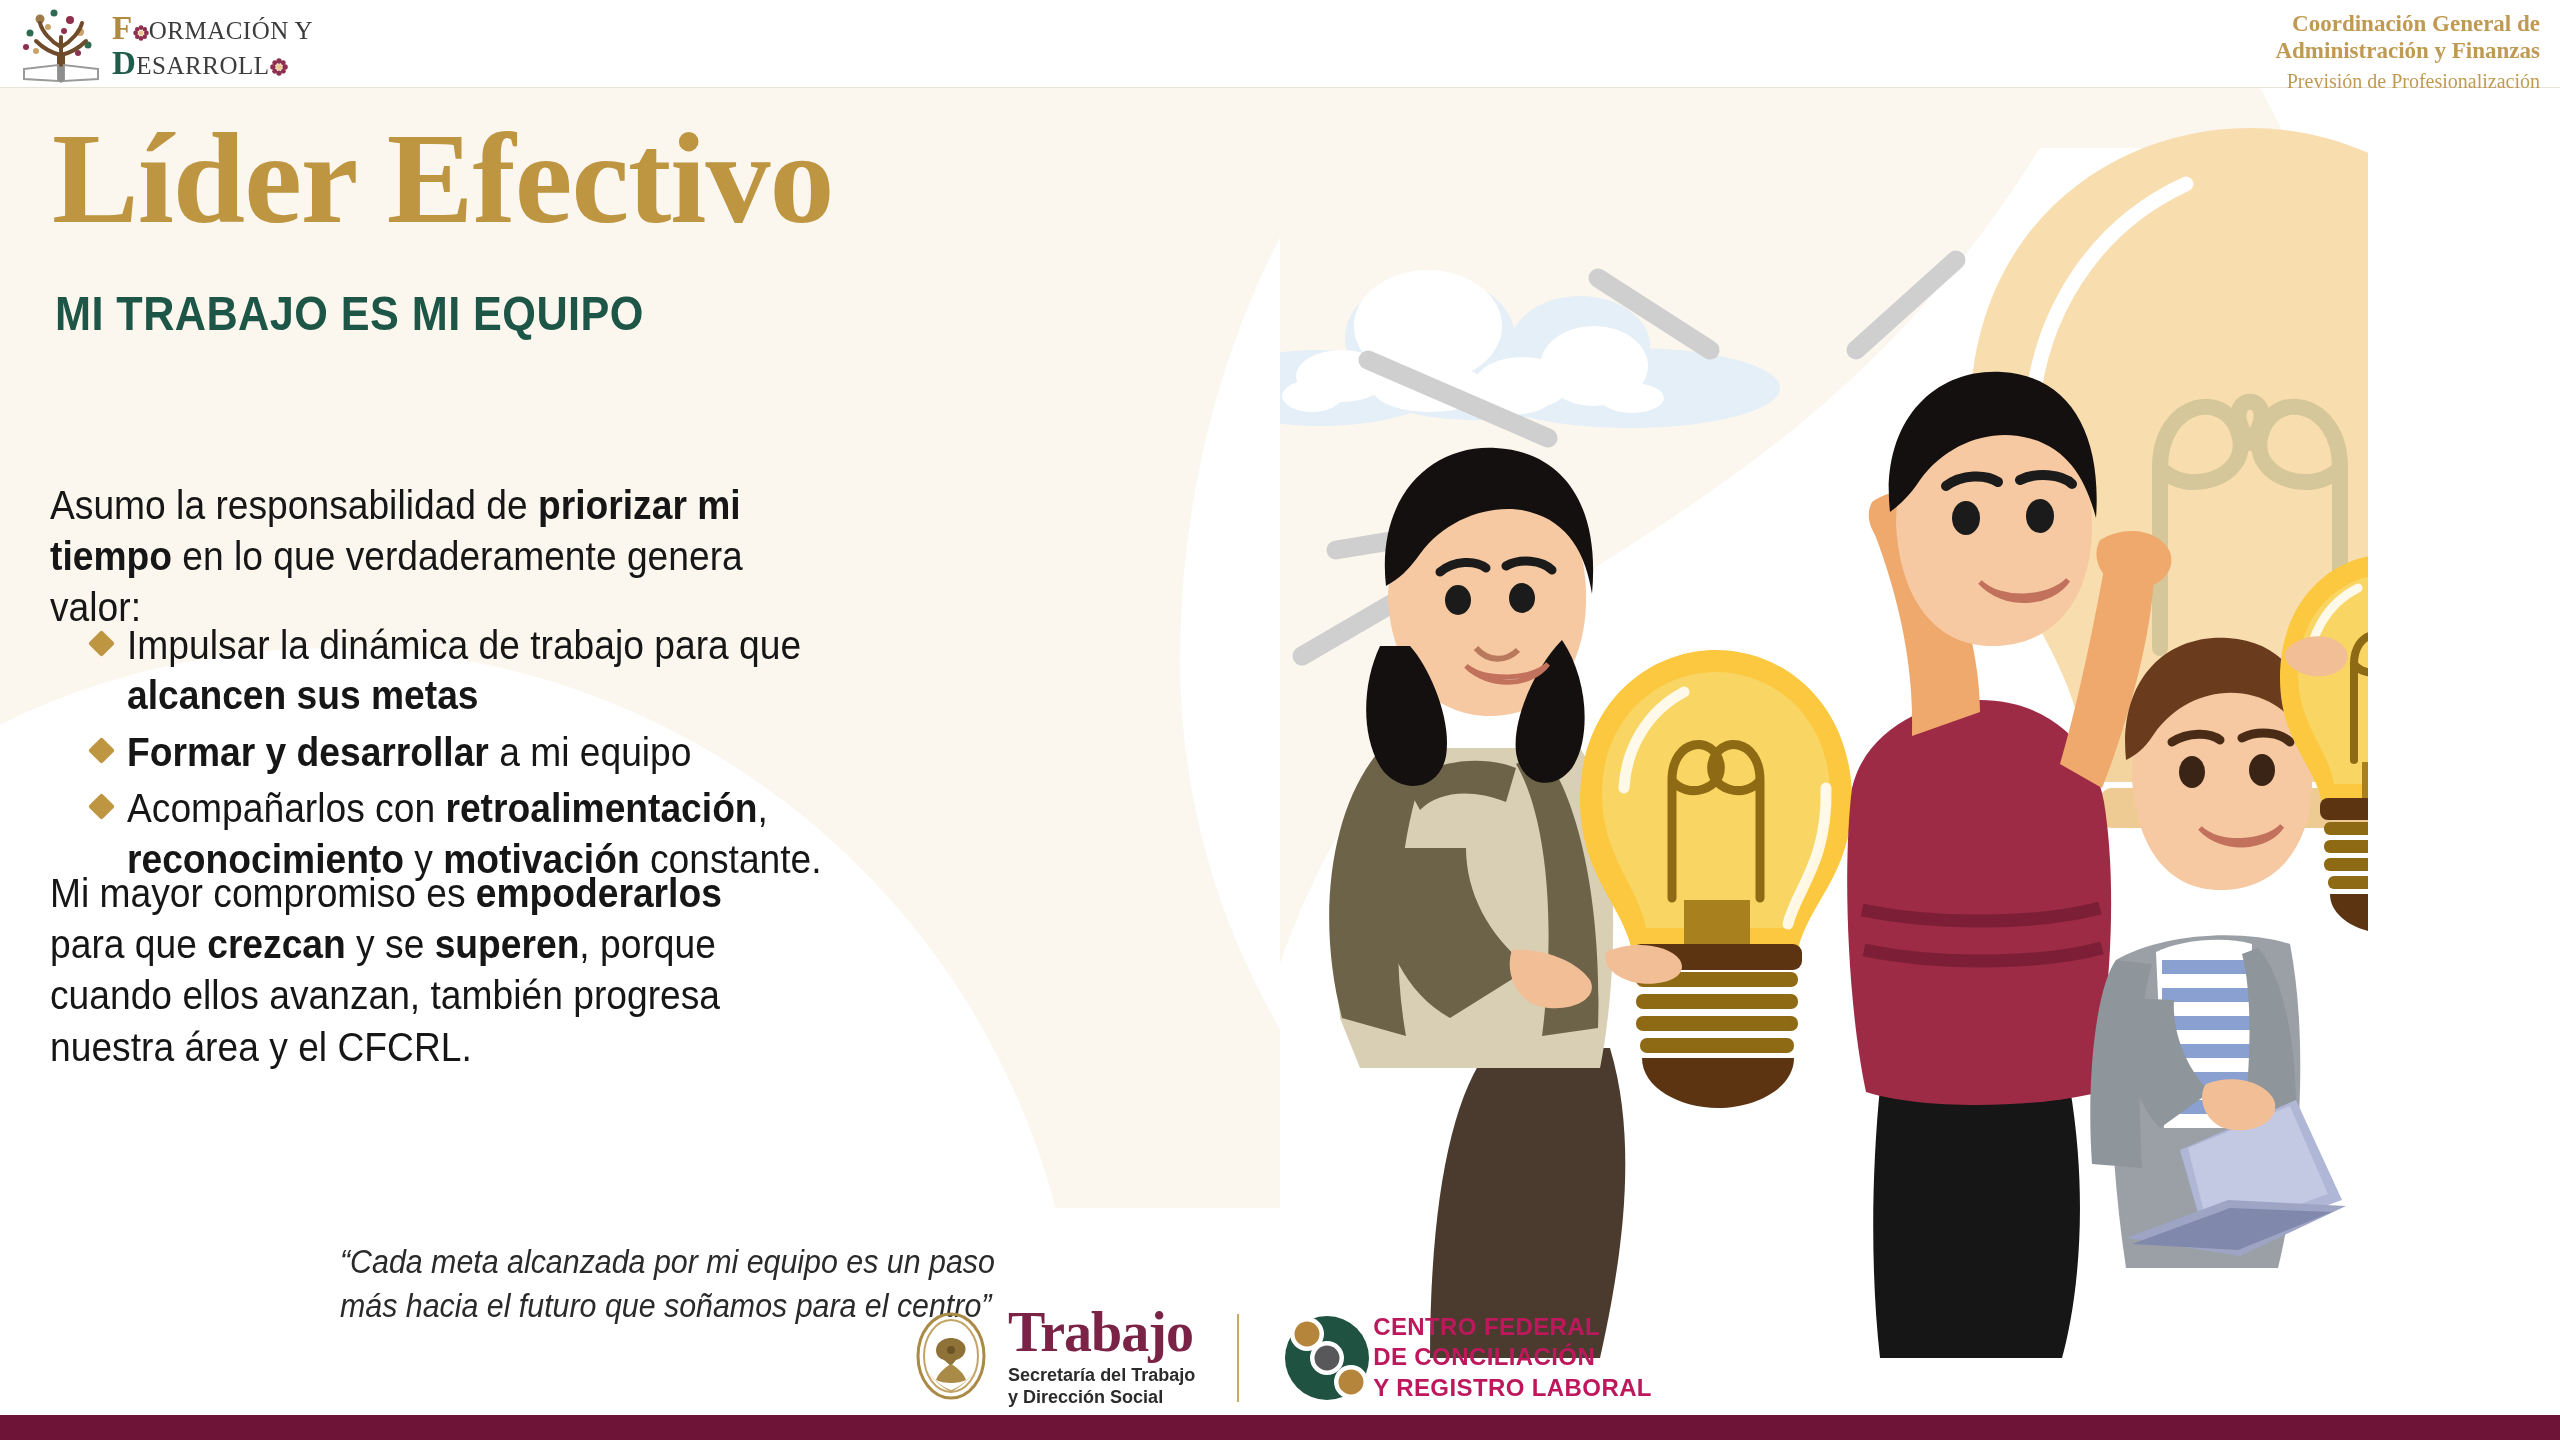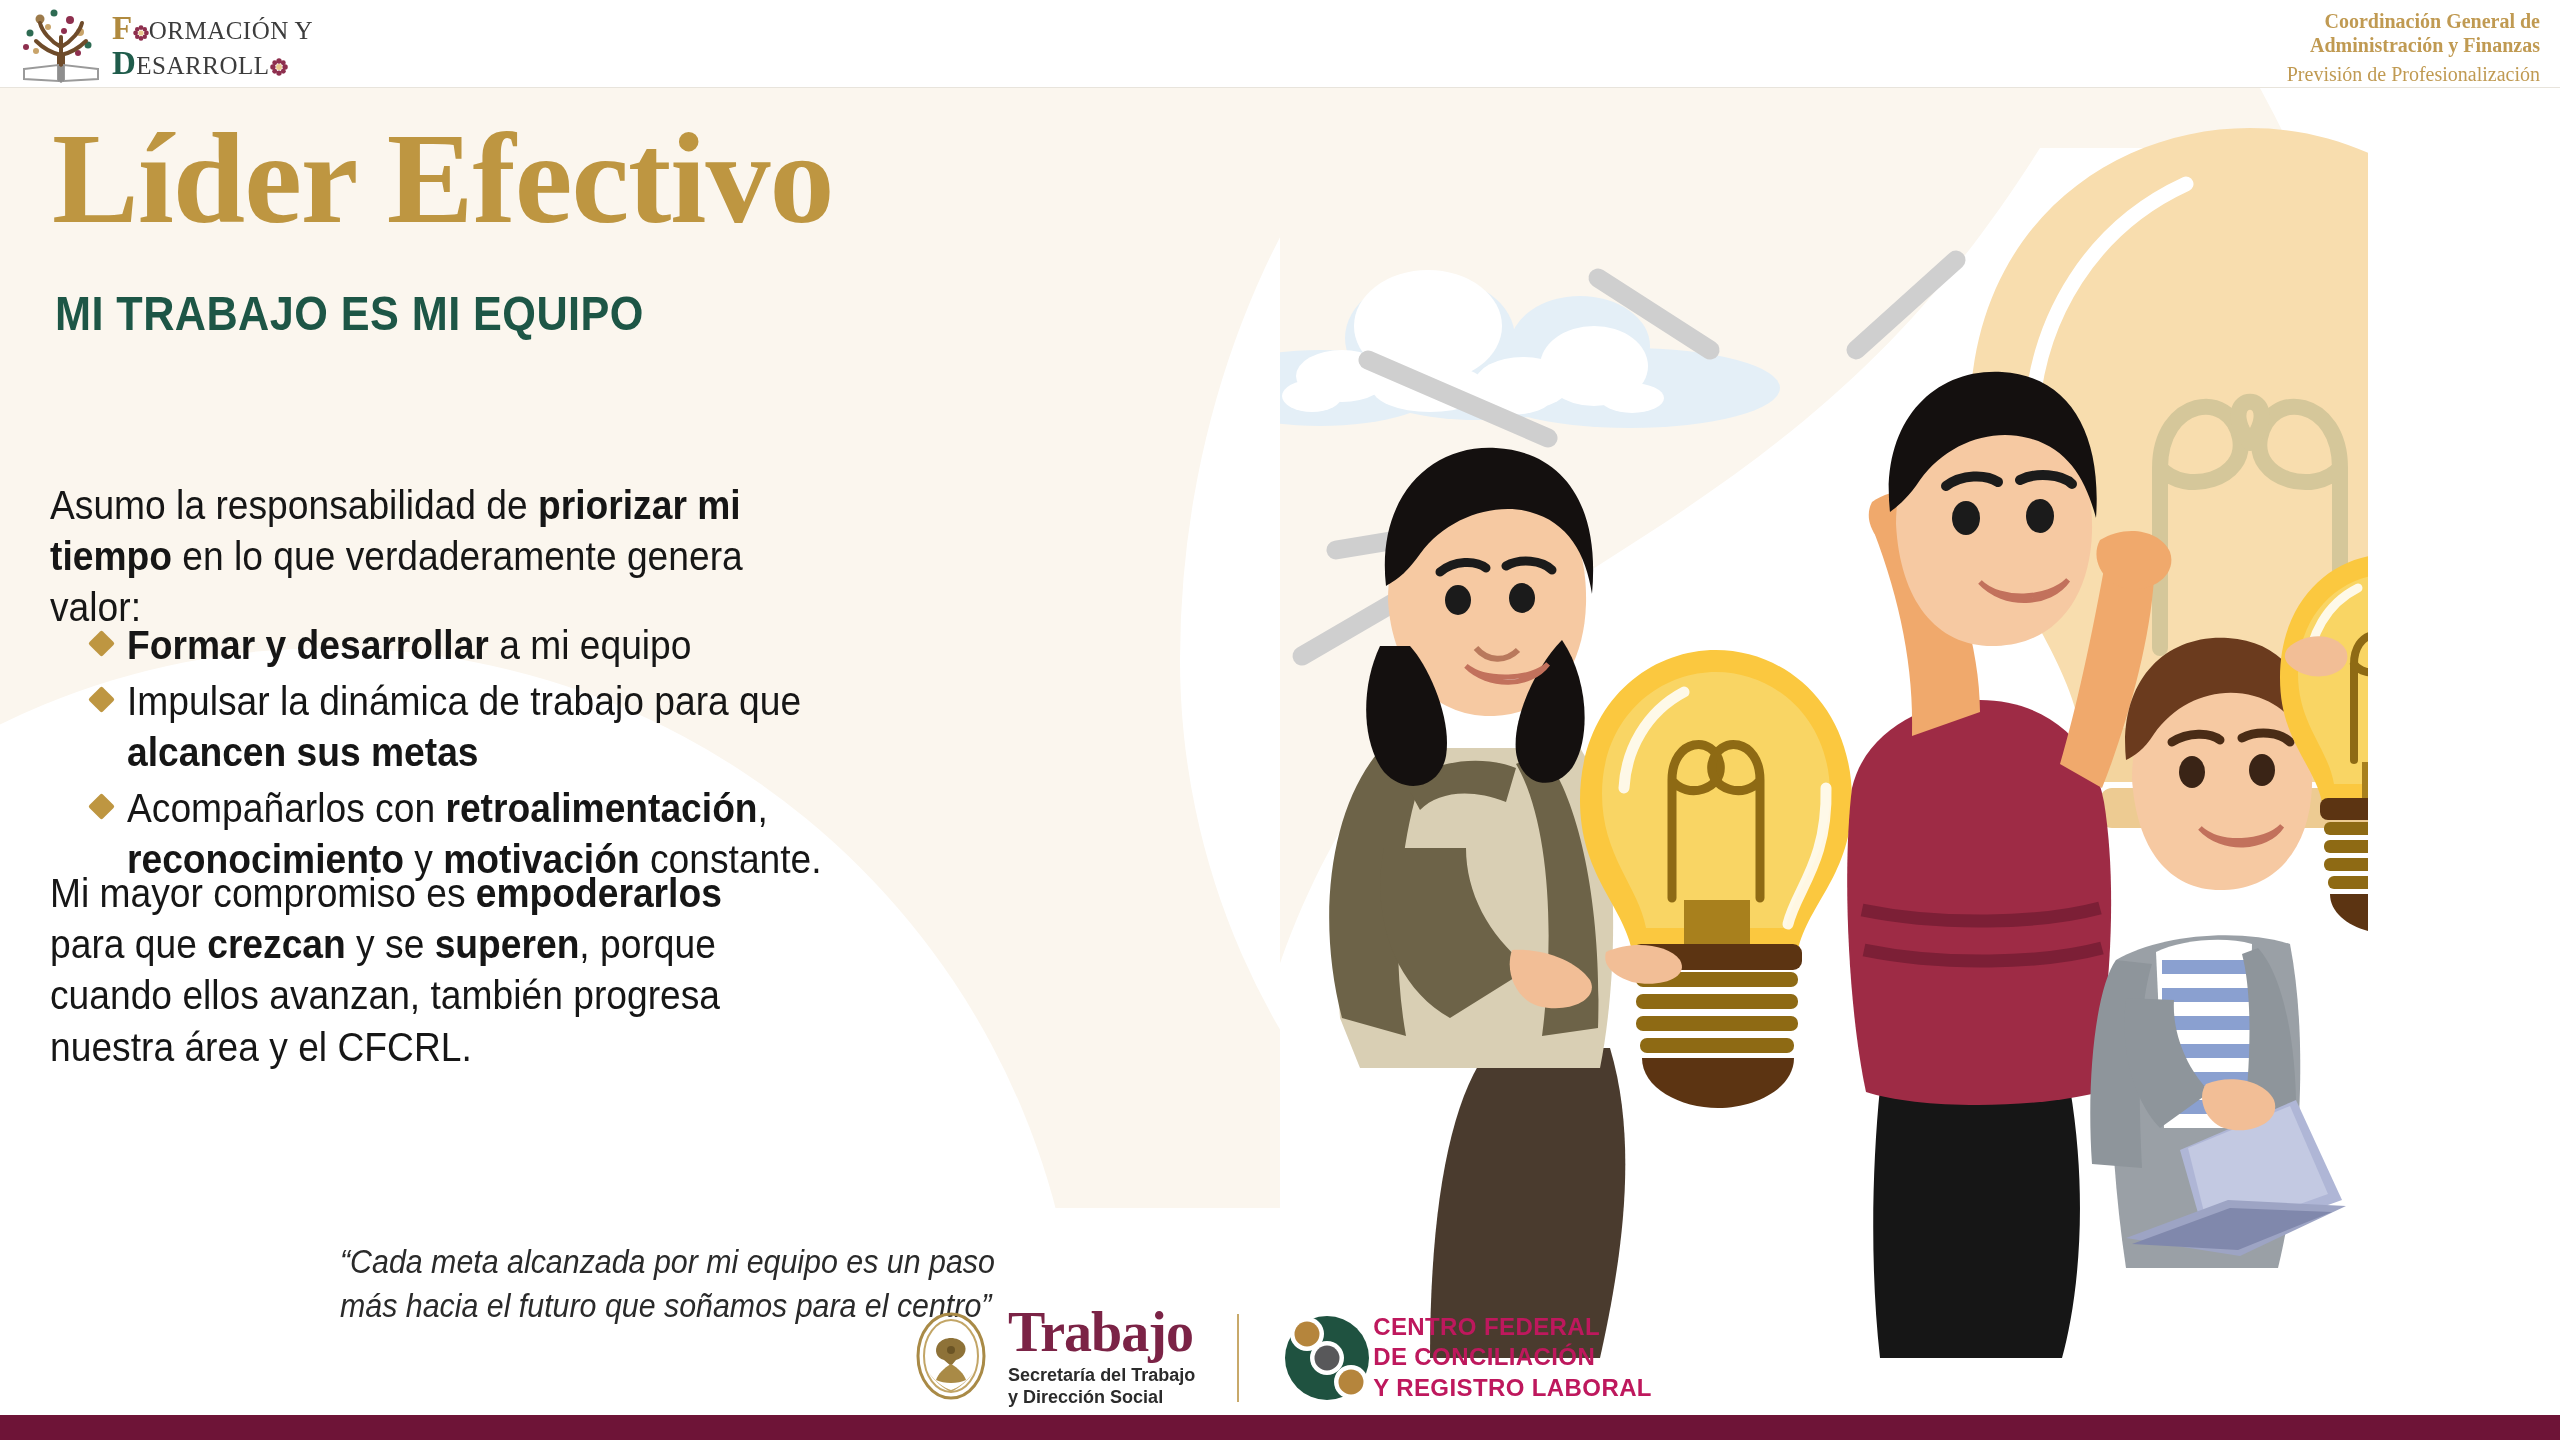--- a/index.html
+++ b/index.html
@@ -17,21 +17,21 @@
   .brand-logo{width:86px;height:78px;position:relative;flex:0 0 auto;}
   .brand-words{margin-left:8px;line-height:1.0;}
   .brand-l1,.brand-l2{font-family:"Liberation Serif", serif;letter-spacing:.5px;white-space:nowrap;}
   .brand-l1{font-size:25px;color:#3c3c3c;}
   .brand-l2{font-size:25px;color:#3c3c3c;margin-top:2px;}
   .cap-f{font-size:33px;color:#B08A3E;font-weight:700;}
   .cap-d{font-size:33px;color:#1F5C4B;font-weight:700;}
   .flower{display:inline-block;vertical-align:-2px;}
 
   .deptblock{position:absolute;right:20px;top:10px;text-align:right;z-index:42;line-height:1.18;}
-  .dept1{font-family:"Liberation Serif", serif;font-weight:700;font-size:20px;color:#C09A52;}
+  .dept1{font-family:"Liberation Serif", serif;font-weight:700;font-size:23px;color:#C09A52;}
   .dept2{font-family:"Liberation Serif", serif;font-weight:400;font-size:20px;color:#C09A52;margin-top:6px;}
 
   
   .stage{position:absolute;left:0;top:88px;width:2368px;height:1352px;background:#FBF6EE;overflow:hidden;}
 
   
   .blob-white{position:absolute;background:#ffffff;}
   #blobA{left:-420px;top:560px;width:1500px;height:1500px;border-radius:50%;}
   #blobB{left:1180px;top:-260px;width:1500px;height:1600px;border-radius:48% 52% 46% 54% / 52% 44% 56% 48%;}
   #blobC{left:1980px;top:420px;width:900px;height:1100px;border-radius:50%;}
@@ -326,26 +326,26 @@
       <div class="subtitle">MI TRABAJO ES MI EQUIPO</div>
 
       <div class="para" id="para1">
         <span>Asumo la responsabilidad de </span><b>priorizar mi tiempo</b><span> en lo que verdaderamente genera valor:</span>
       </div>
 
       <div class="bullets">
 
         <div class="bul">
           <span class="dia"></span>
-          <span class="txt"><b>Formar y desarrollar</b><span> a mi equipo</span></span>
+          <span class="txt"><span>Impulsar la dinámica de trabajo para que </span><b>alcancen sus metas</b></span>
         </div>
 
         <div class="bul">
           <span class="dia"></span>
-          <span class="txt"><span>Impulsar la dinámica de trabajo para que </span><b>alcancen sus metas</b></span>
+          <span class="txt"><b>Formar y desarrollar</b><span> a mi equipo</span></span>
         </div>
 
         <div class="bul">
           <span class="dia"></span>
           <span class="txt"><span>Acompañarlos con </span><b>retroalimentación</b><span>, </span><b>reconocimiento</b><span> y </span><b>motivación</b><span> constante.</span></span>
         </div>
 
       </div>
 
       <div class="para" id="para2">

